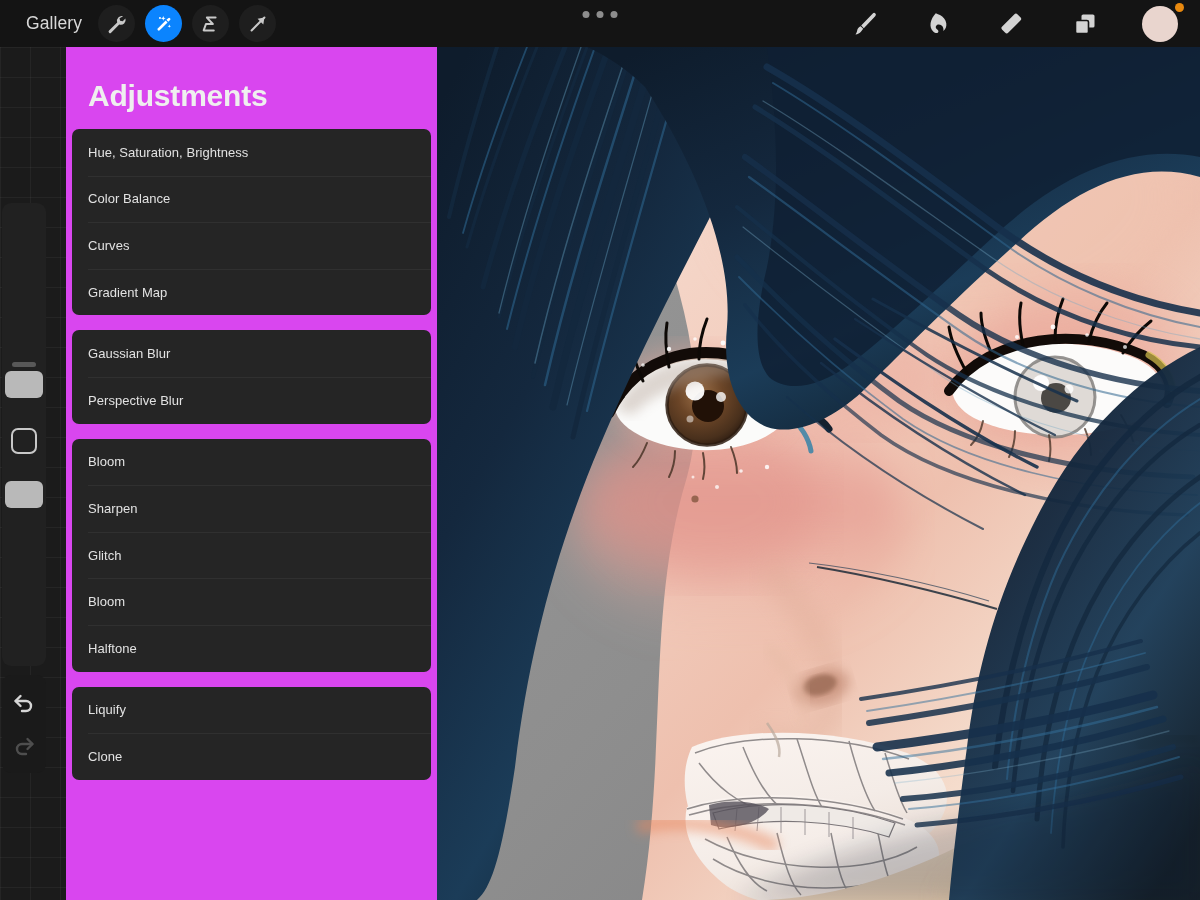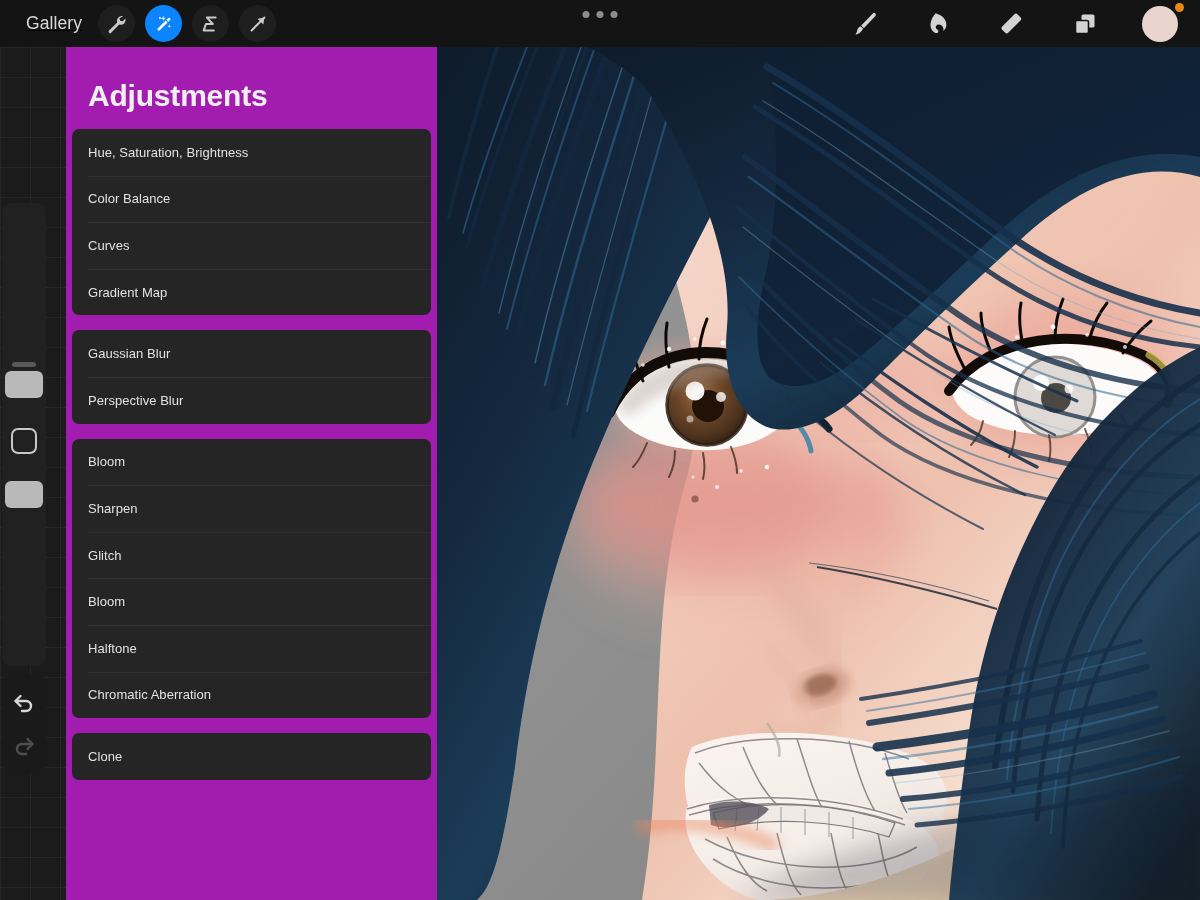--- a/index.html
+++ b/index.html
@@ -28,21 +28,21 @@
       linear-gradient(to right, rgba(255,255,255,.045) 1px, transparent 1px),
       linear-gradient(to bottom, rgba(255,255,255,.045) 1px, transparent 1px);
     background-size:30px 30px;
   }
 
   
   .toolbar {
     position:absolute; left:0; top:0; width:1200px; height:47px;
     background:#141414; display:flex; align-items:center; z-index:40;
   }
-  .tb-left { display:flex; align-items:center; gap:10px; padding-left:20px;text-decoration:underline; }
+  .tb-left { display:flex; align-items:center; gap:10px; padding-left:20px; }
   .gallery-btn {
     color:#d8d8d8; font-size:17.5px; letter-spacing:.1px;
     padding:2px 6px; cursor:pointer; white-space:nowrap;
   }
   .tb-btn {
     width:37px; height:37px; border-radius:50%;
     background:#1e1e1e; display:flex; align-items:center; justify-content:center;
     cursor:pointer; flex:0 0 auto;
   }
   .tb-btn.active { background:#0b84fe; }
@@ -97,21 +97,21 @@
     position:absolute; left:0; top:472px; width:44px; height:98px;
     background:#1a1a1a; border-radius:9px;
     display:flex; flex-direction:column; align-items:center;
     justify-content:space-around; padding:6px 0;
   }
   .hist-btn { width:30px; height:30px; display:flex; align-items:center; justify-content:center; cursor:pointer; }
 
   
   .panel {
     position:absolute; left:66px; top:47px; width:371px; height:853px;
-    background:#a21caf; z-index:35; overflow:hidden;
+    background:#d946ef; z-index:35; overflow:hidden;
   }
   .panel-title {
     color:#efefef; font-size:30px; font-weight:bold;
     padding:32px 0 16px 22px; letter-spacing:-.2px;
   }
   .menu-group { margin-bottom:15px; }
   .menu-item {
     position:relative;
     height:46.6px; margin:0 6px; padding-left:16px;
     display:flex; align-items:center;
@@ -468,24 +468,24 @@
       <div class="menu-item">Gaussian Blur</div>
       <div class="menu-item">Perspective Blur</div>
     </div>
 
     <div class="menu-group">
       <div class="menu-item">Bloom</div>
       <div class="menu-item">Sharpen</div>
       <div class="menu-item">Glitch</div>
       <div class="menu-item">Bloom</div>
       <div class="menu-item">Halftone</div>
-      <div class="menu-item">Chromatic Aberration</div>
     </div>
 
     <div class="menu-group">
+      <div class="menu-item">Liquify</div>
       <div class="menu-item">Clone</div>
     </div>
   </div>
 
   <div class="sidebar">
     <div class="slider-track"></div>
     <div class="thumb size"></div>
     <div class="mod-btn"></div>
     <div class="thumb opacity"></div>
     <div class="hist">

